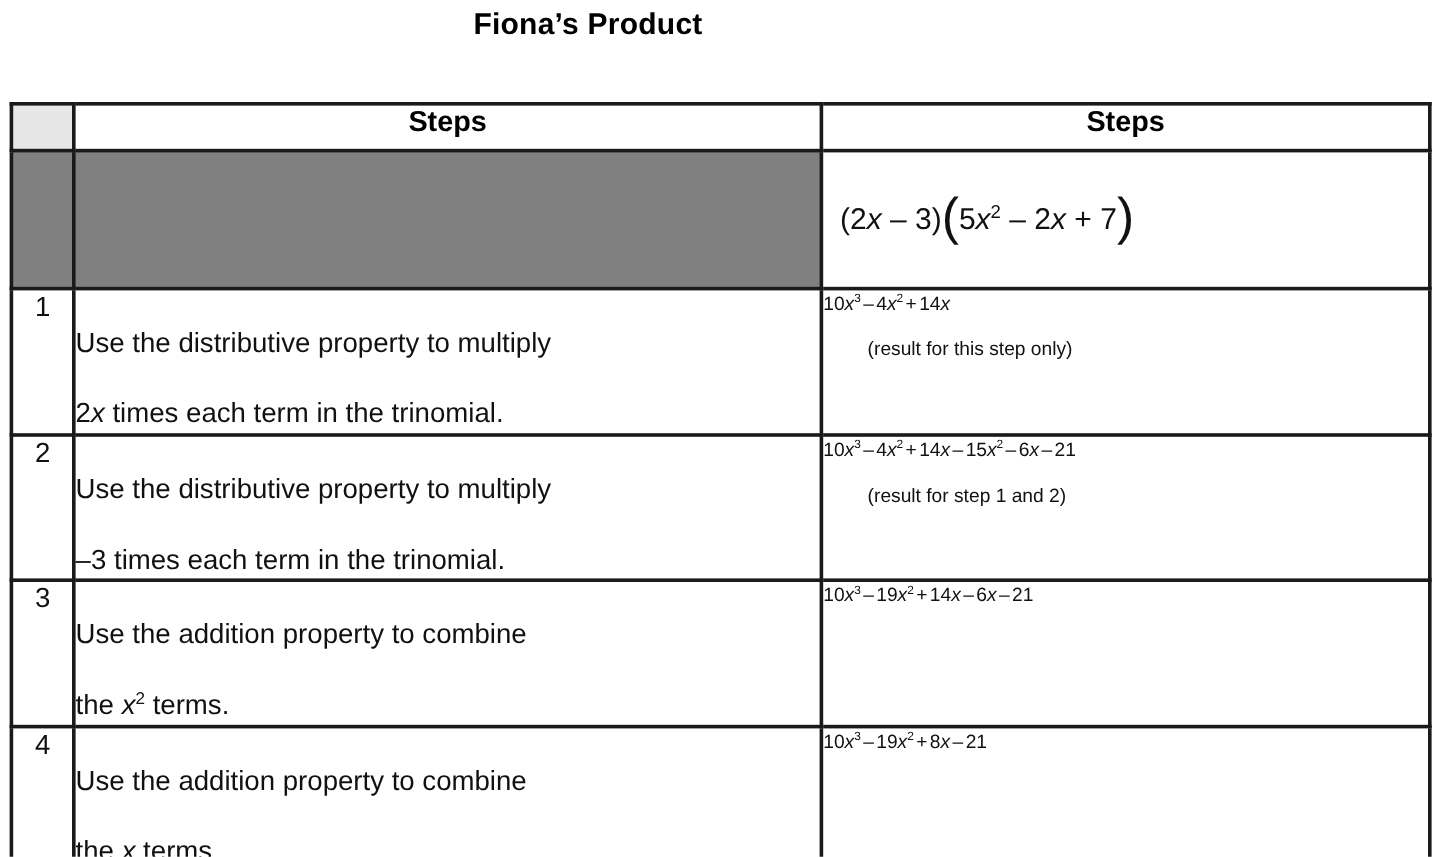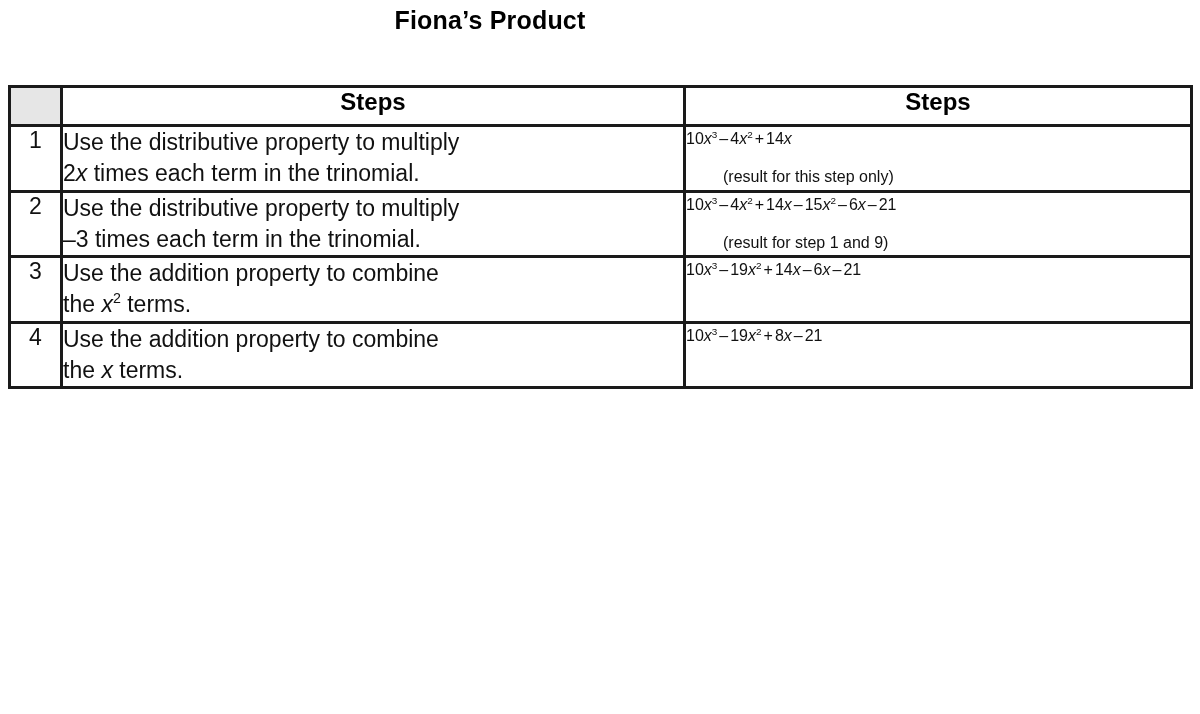--- a/index.html
+++ b/index.html
@@ -116,21 +116,21 @@
   .op { margin: 0 2px; }
   .bigparen {
     font-size: 1.72em;
     line-height: 0;
     position: relative;
     top: 0.10em;
     font-weight: 300;
   }
   .expr-main { font-size: 25px; white-space: nowrap; padding-left: 14px; }
 
-  .step-text { display: block; }
+  .step-text { display: block; margin-top: 28px; }
 </style>
 </head>
 <body>
 
 <div class="page">
 
   <div class="title">Fiona’s Product</div>
 
   <div class="tbl-wrap">
     <table class="steps-table">
@@ -140,20 +140,29 @@
         <col class="c-result">
       </colgroup>
       <tbody>
 
         <tr class="hdr">
           <td class="blank-cell"></td>
           <td>Steps</td>
           <td>Steps</td>
         </tr>
 
+        <tr class="gray-row">
+          <td class="gray-cell"></td>
+          <td class="gray-cell"></td>
+          <td class="expr-cell">
+            <span class="expr-main" aria-label="(2x - 3)(5x^2 - 2x + 7)">
+              <span>(2</span><span class="mi">x</span><span> – </span><span>3)</span><span class="bigparen">(</span><span>5</span><span class="mi">x</span><span class="sup">2</span><span> – 2</span><span class="mi">x</span><span> + 7</span><span class="bigparen">)</span>
+            </span>
+          </td>
+        </tr>
 
         <tr>
           <td class="num-cell">1</td>
           <td class="steps-cell">
             <span class="step-text">Use the distributive property to multiply</span>
             <span class="step-text"><span>2</span><span class="mi">x</span><span> times each term in the trinomial.</span></span>
           </td>
           <td class="result-cell">
             <div class="eq-line" aria-label="10x^3 - 4x^2 + 14x">
               <span>10</span><span class="mi">x</span><span class="sup">3</span><span class="op">–</span><span>4</span><span class="mi">x</span><span class="sup">2</span><span class="op">+</span><span>14</span><span class="mi">x</span>
@@ -165,21 +174,21 @@
         <tr>
           <td class="num-cell">2</td>
           <td class="steps-cell">
             <span class="step-text">Use the distributive property to multiply</span>
             <span class="step-text"><span>–3</span><span class="mi"></span><span> times each term in the trinomial.</span></span>
           </td>
           <td class="result-cell">
             <div class="eq-line" aria-label="10x^3 - 4x^2 + 14x - 15x^2 - 6x - 21">
               <span>10</span><span class="mi">x</span><span class="sup">3</span><span class="op">–</span><span>4</span><span class="mi">x</span><span class="sup">2</span><span class="op">+</span><span>14</span><span class="mi">x</span><span class="op">–</span><span>15</span><span class="mi">x</span><span class="sup">2</span><span class="op">–</span><span>6</span><span class="mi">x</span><span class="op">–</span><span>21</span>
             </div>
-            <div class="note-line">(result for step 1 and 9)</div>
+            <div class="note-line">(result for step 1 and 2)</div>
           </td>
         </tr>
 
         <tr>
           <td class="num-cell">3</td>
           <td class="steps-cell">
             <span class="step-text">Use the addition property to combine</span>
             <span class="step-text"><span>the </span><span class="mi">x</span><span class="sup">2</span><span> terms.</span></span>
           </td>
           <td class="result-cell">

